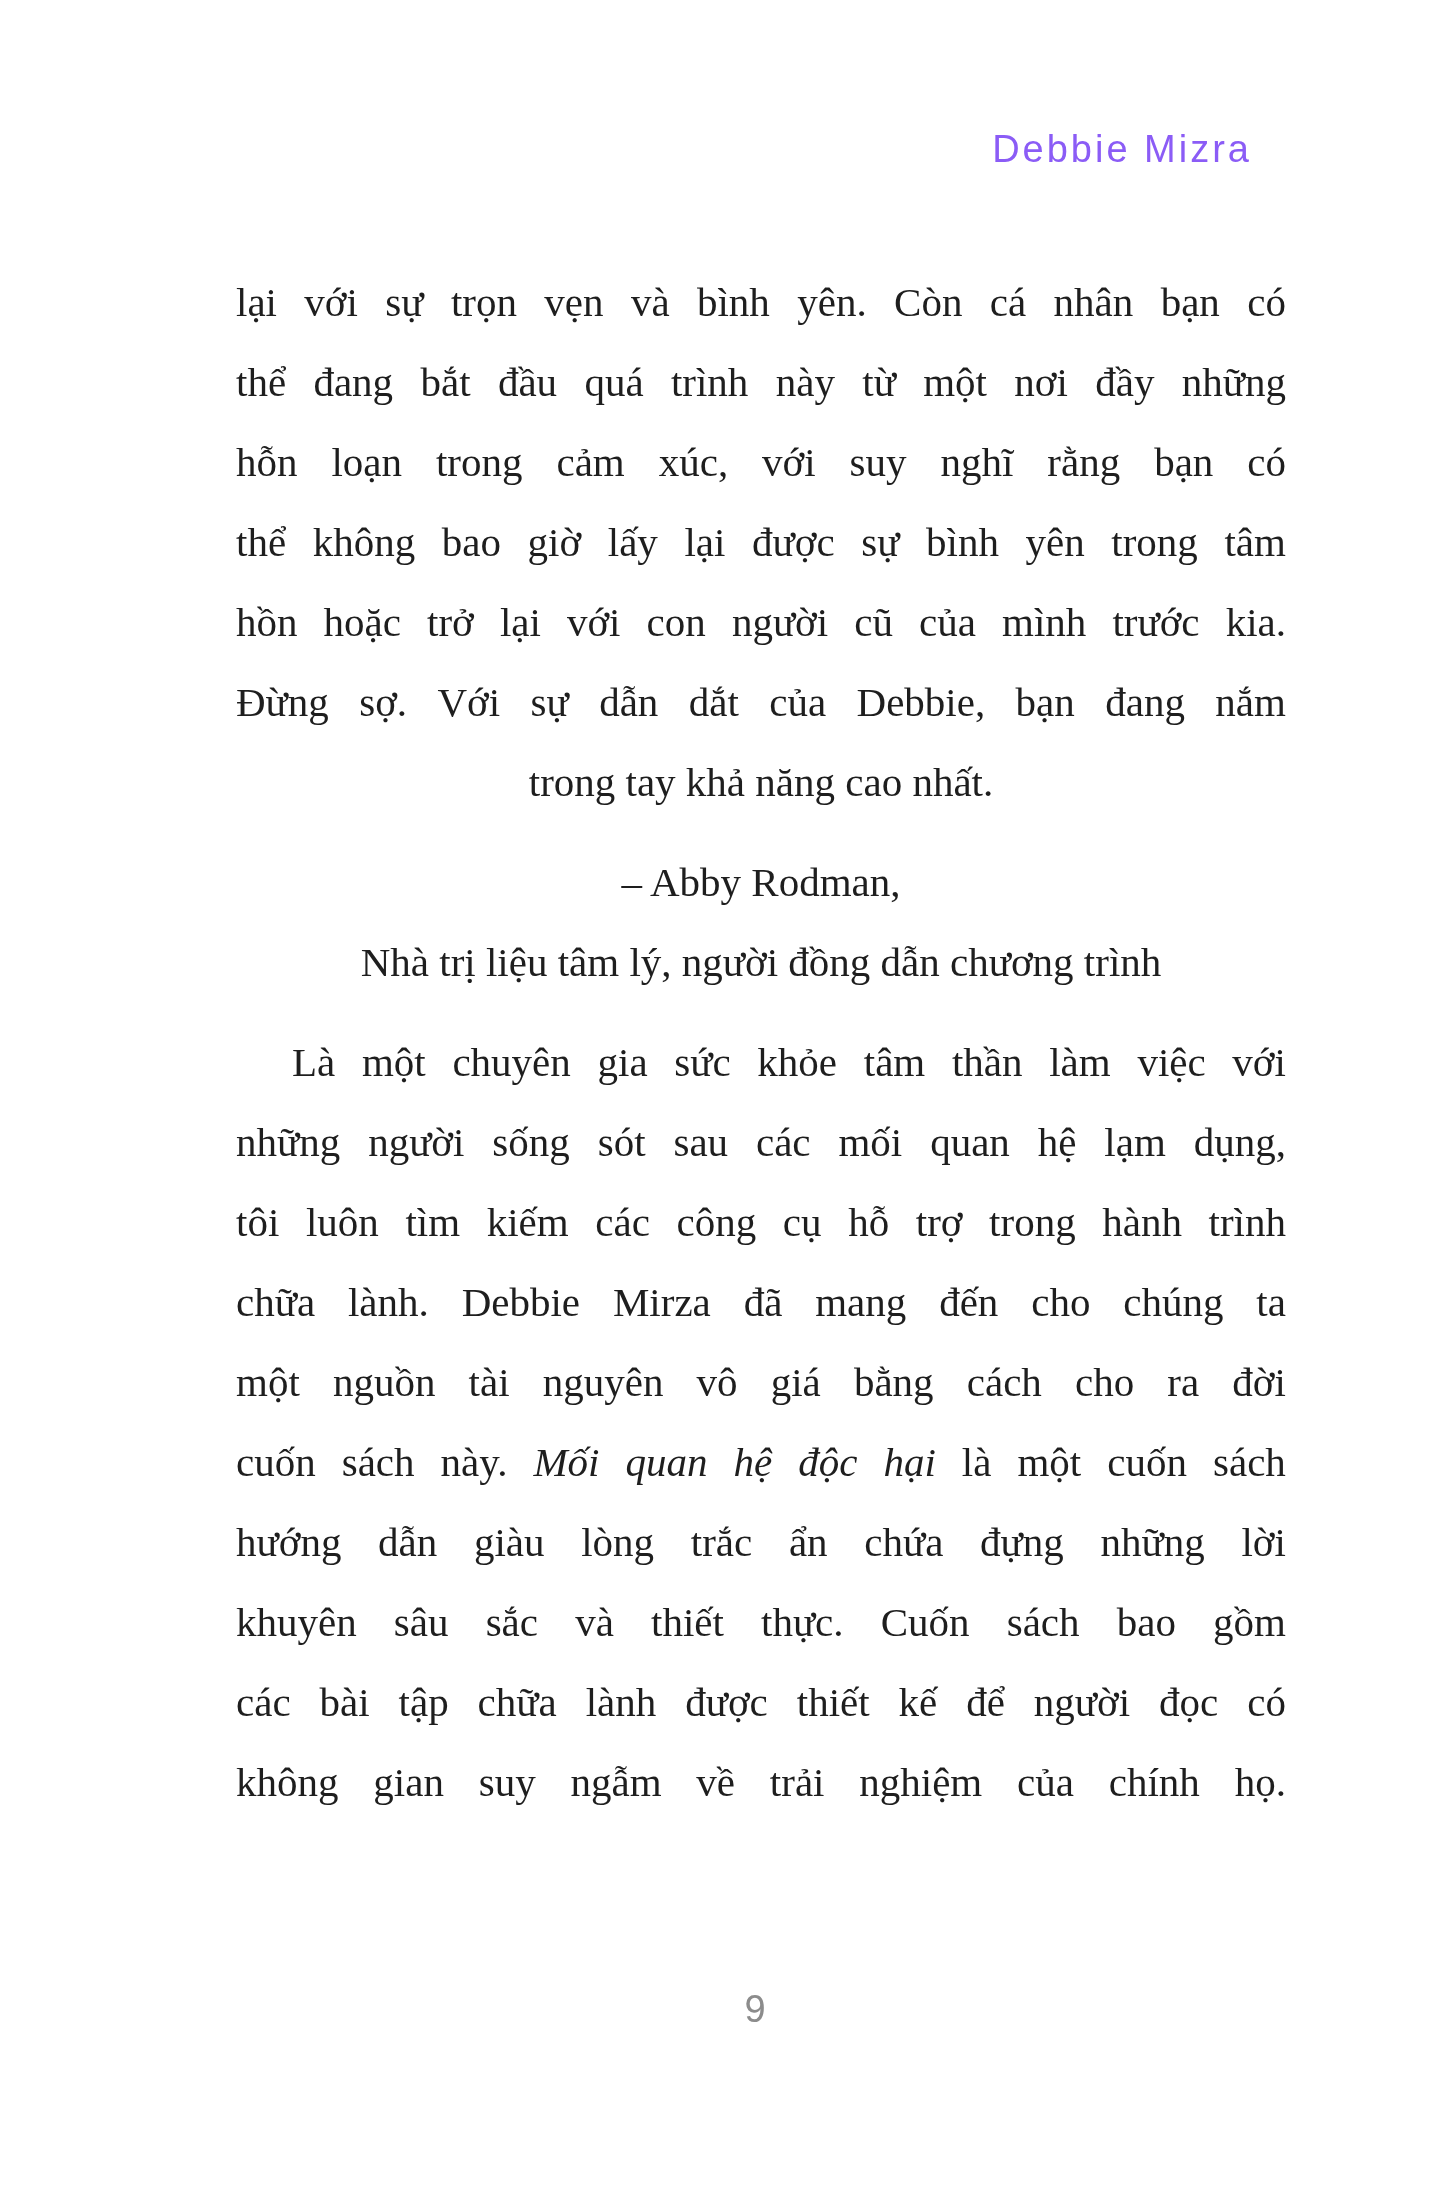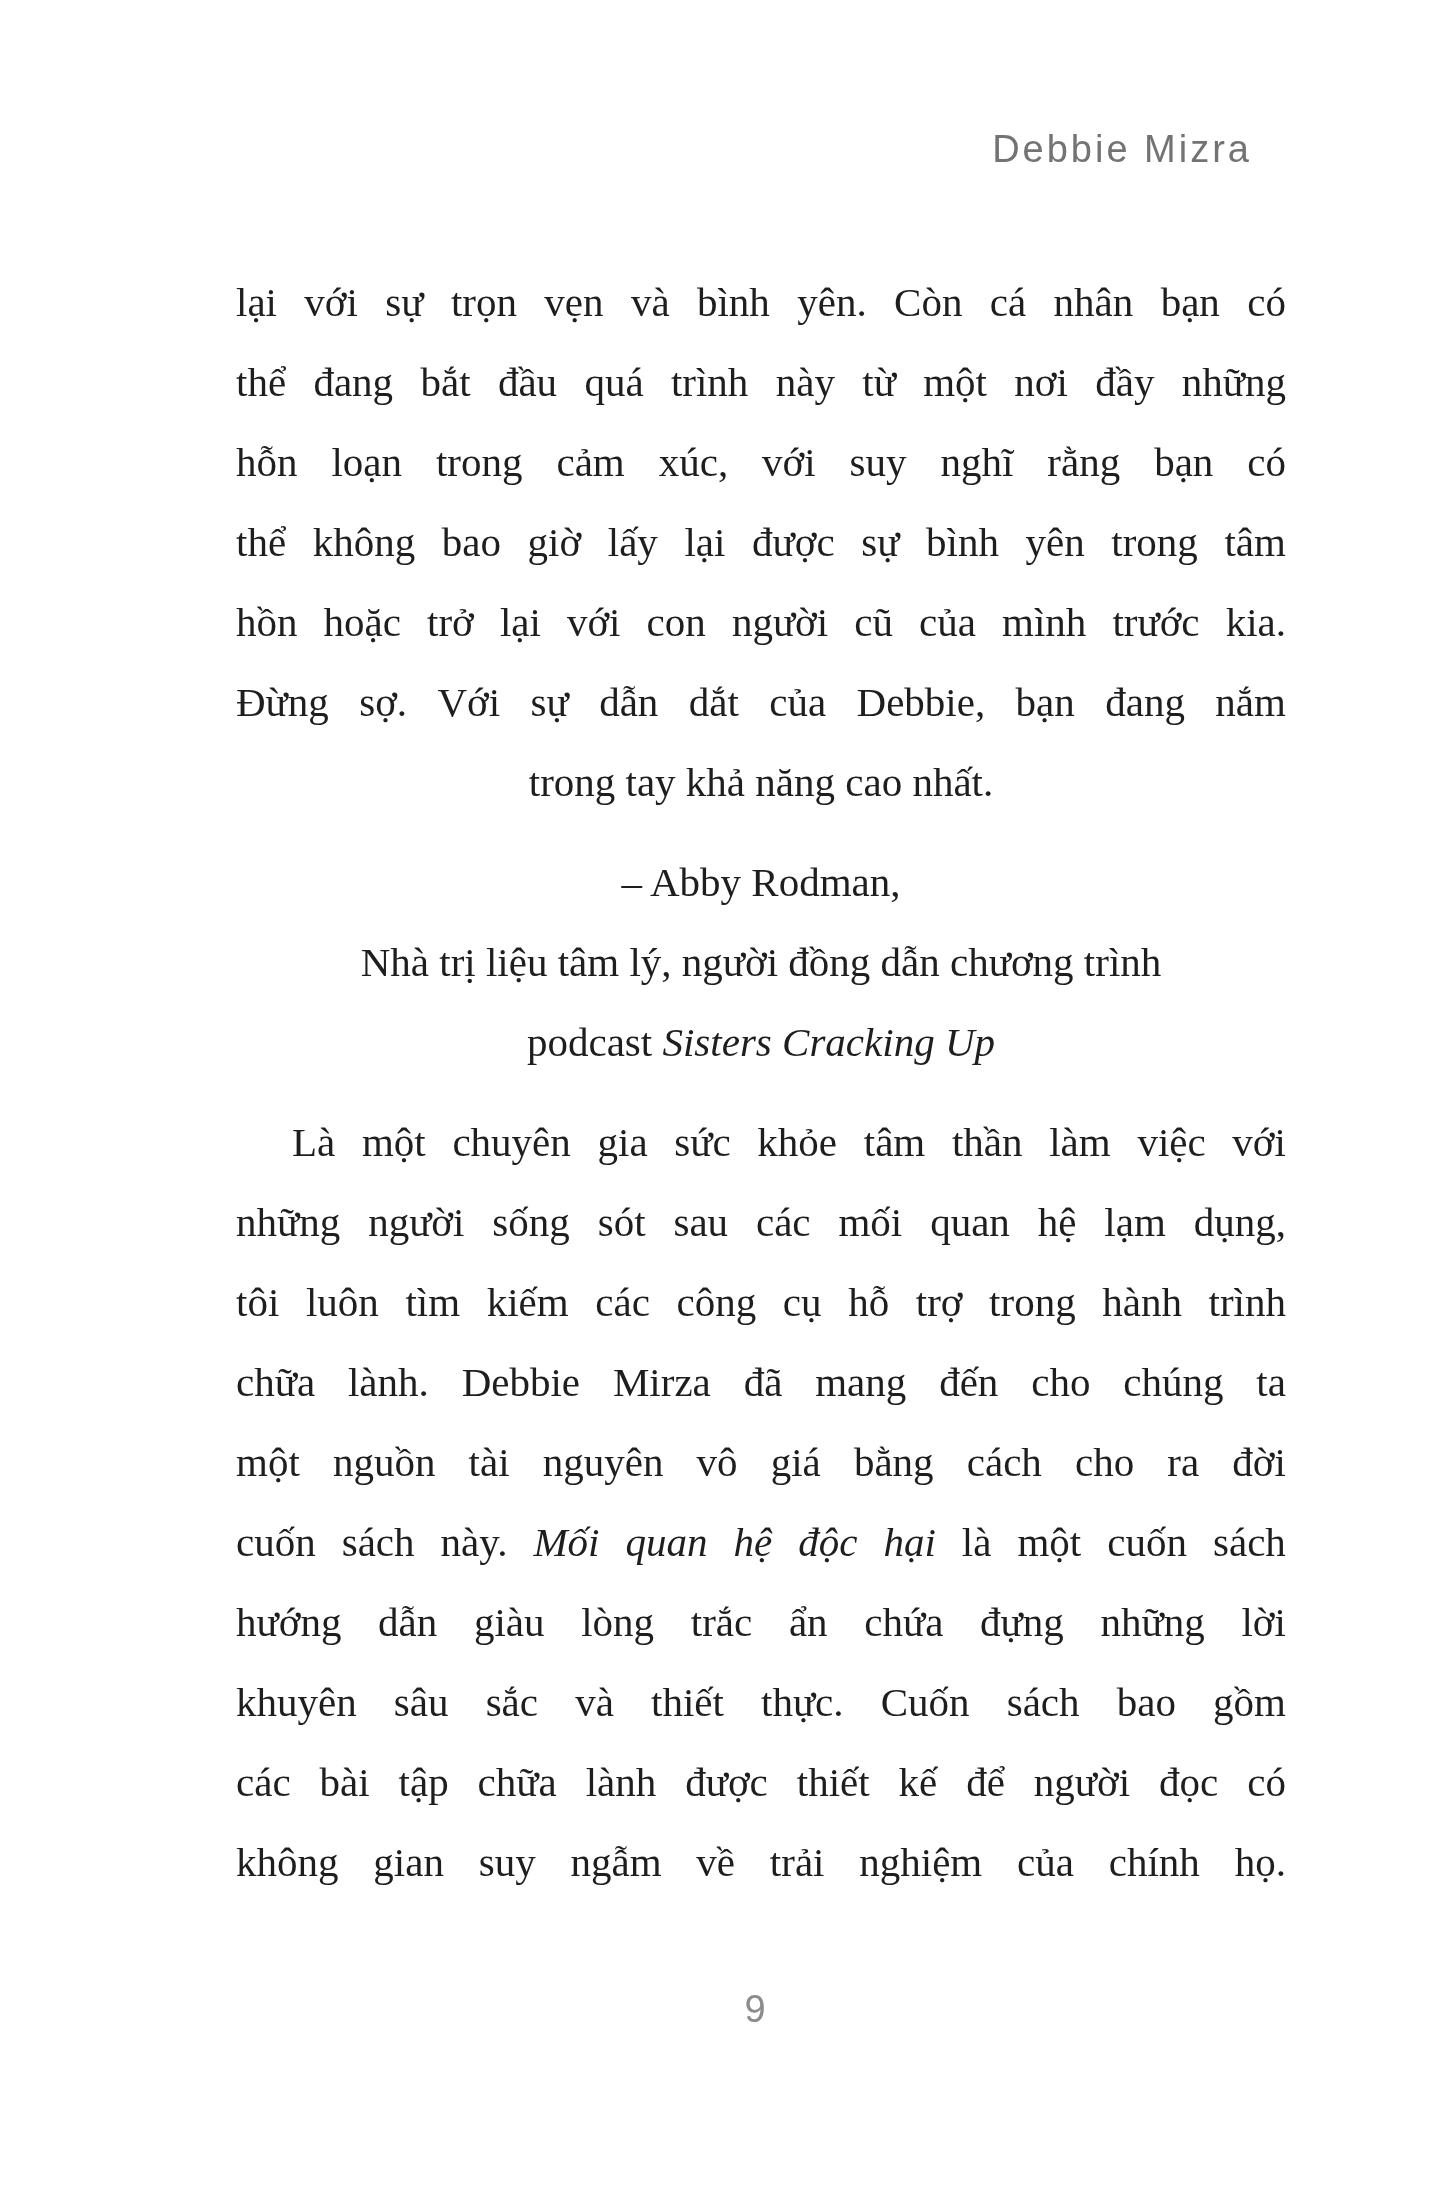--- a/index.html
+++ b/index.html
@@ -17,21 +17,21 @@
     position: absolute;
     top: 128px;
     left: 230px;
     width: 1050px;
     text-align: right;
     padding-right: 28px;
     font-family: "Liberation Sans", "DejaVu Sans", sans-serif;
     font-size: 38px;
     font-weight: 400;
     letter-spacing: 3px;
-    color: #737373;
+    color: #8b5cf6;
   }
   .body-text {
     position: absolute;
     top: 262px;
     left: 236px;
     width: 1050px;
     font-size: 41px;
   }
   .line {
     height: 80px;
@@ -148,21 +148,20 @@
           <span>Debbie,</span>
           <span>bạn</span>
           <span>đang</span>
           <span>nắm</span>
         </div>
         <div class="line left"><span>trong tay khả năng cao nhất.</span></div>
       </div>
       <div class="block attribution">
         <div class="line right"><span>– Abby Rodman,</span></div>
         <div class="line right"><span>Nhà trị liệu tâm lý, người đồng dẫn chương trình</span></div>
-        <div class="line right"><span>podcast </span><span class="it">Sisters Cracking Up</span></div>
       </div>
       <div class="block paragraph">
         <div class="line justify indent">
           <span>Là</span>
           <span>một</span>
           <span>chuyên</span>
           <span>gia</span>
           <span>sức</span>
           <span>khỏe</span>
           <span>tâm</span>

